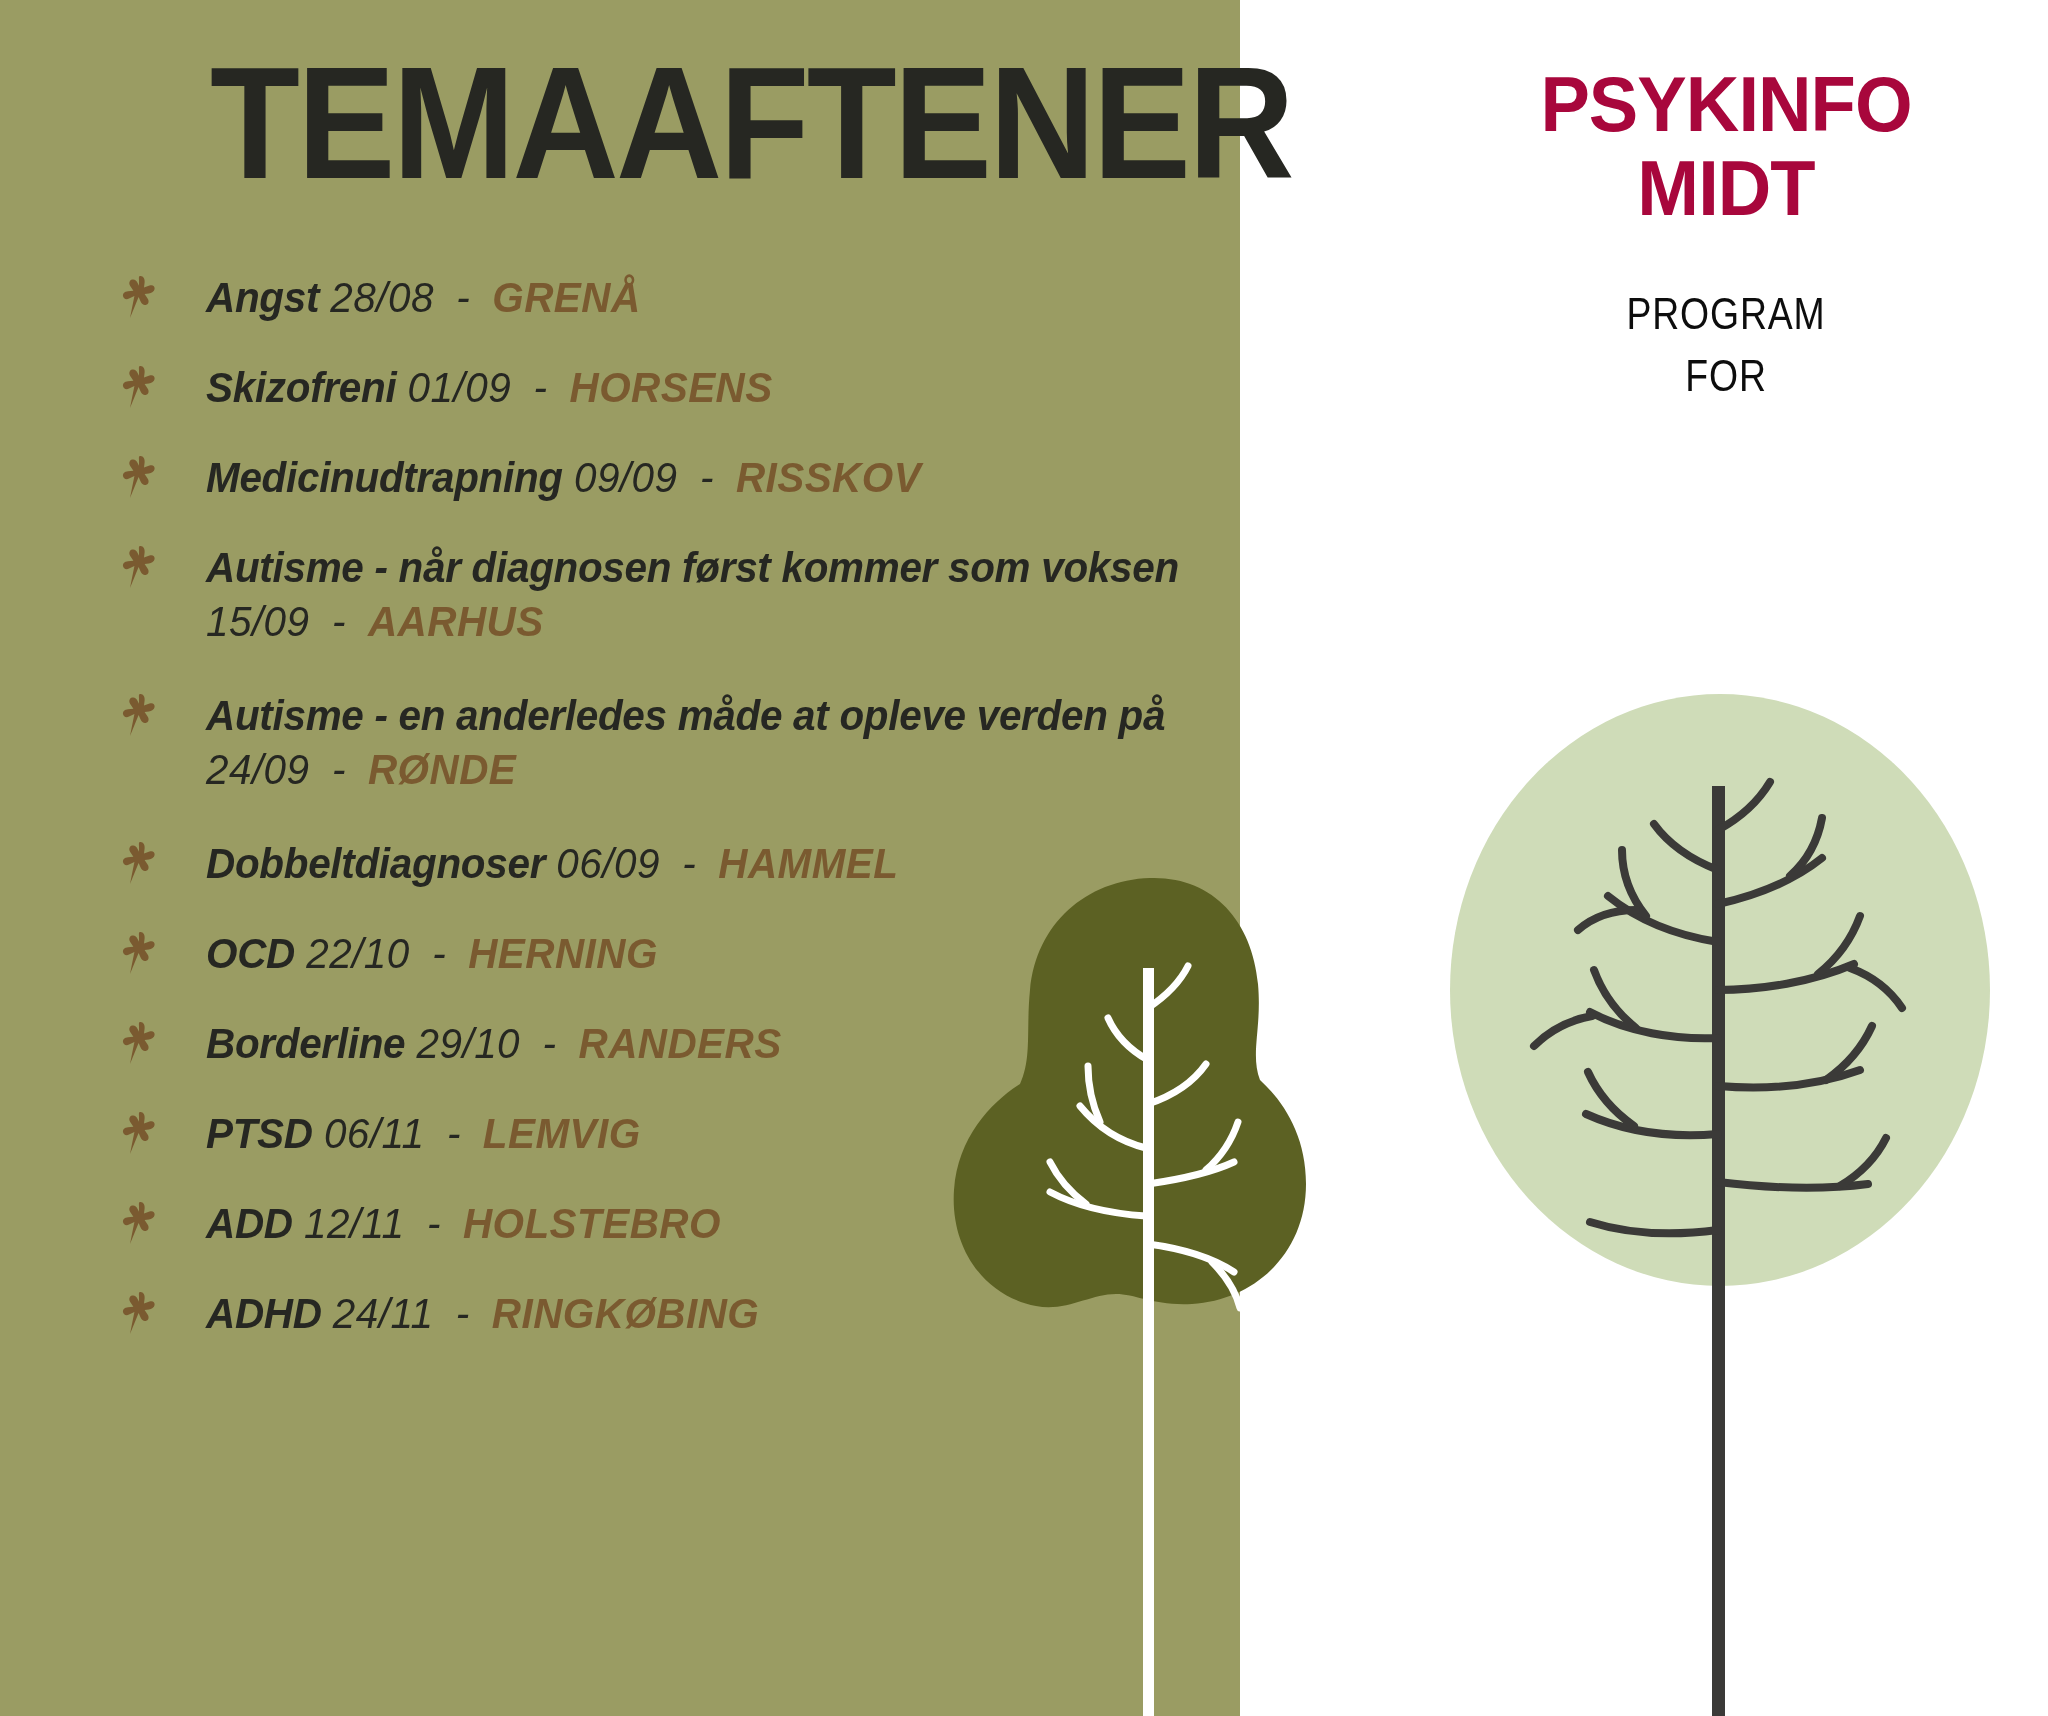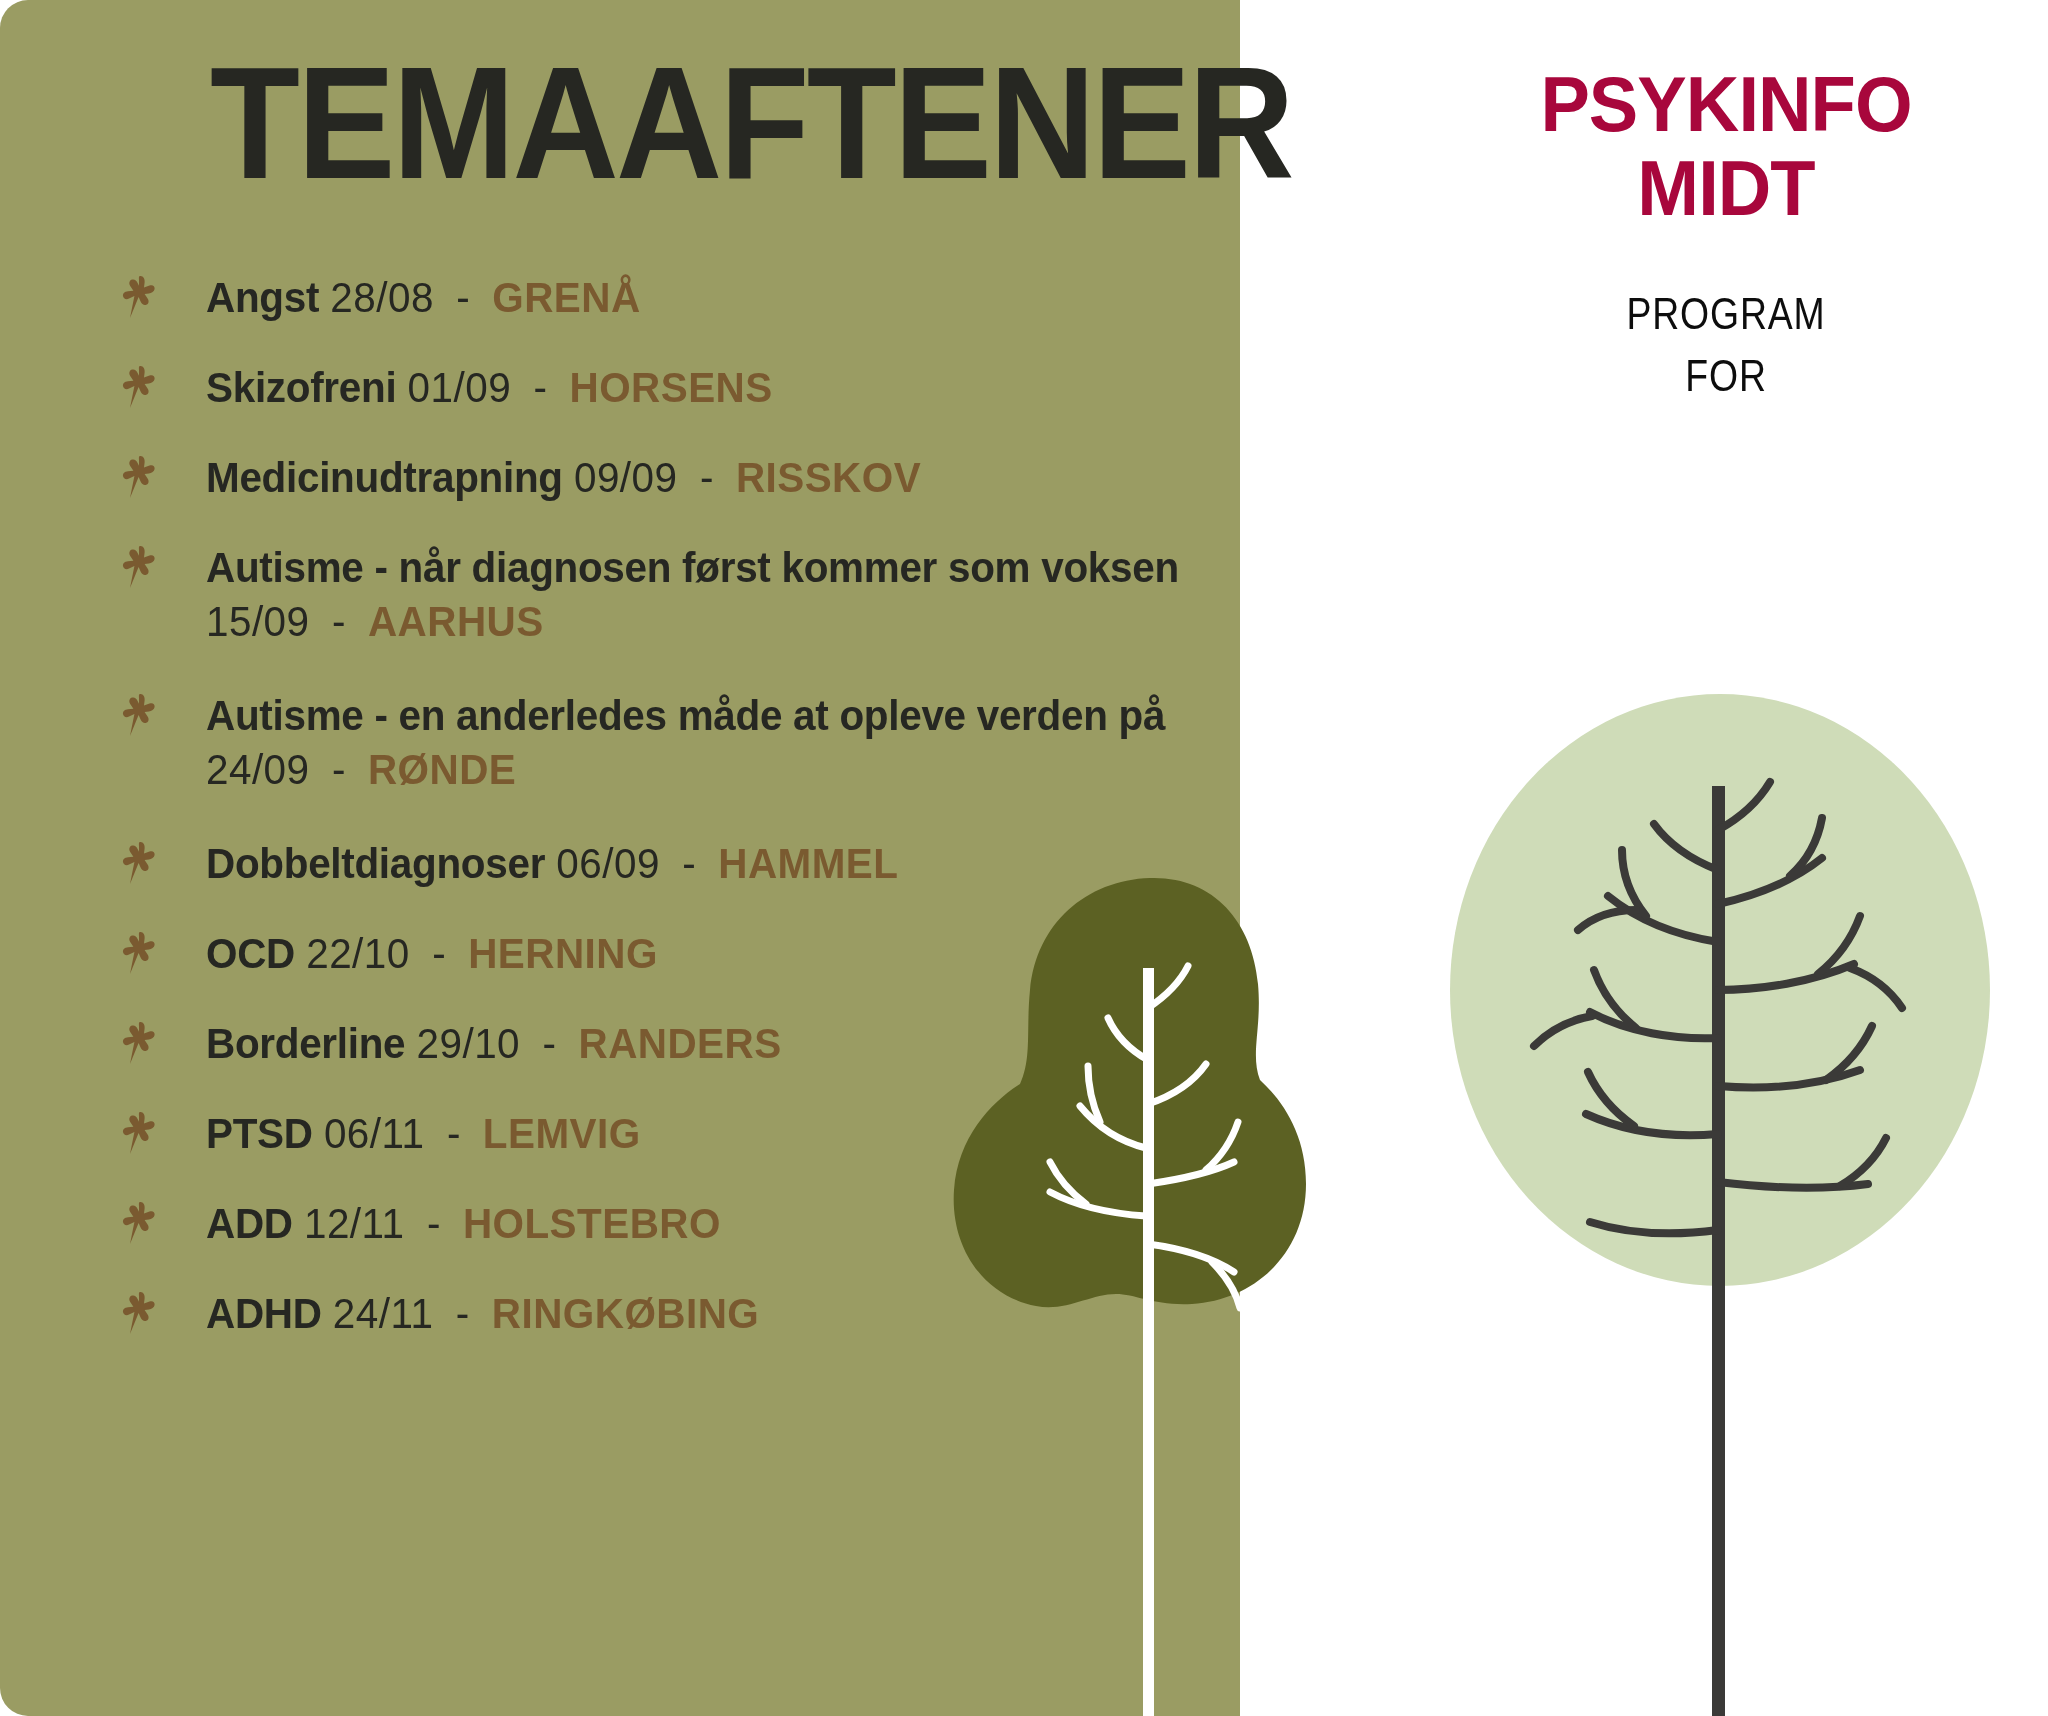--- a/index.html
+++ b/index.html
@@ -8,21 +8,20 @@
     background:#ffffff;
     font-family:"Liberation Sans", sans-serif;
     overflow:hidden;
     position:relative;
   }
   #poster{
     position:absolute;inset:0;
     width:2048px;height:1716px;
     background:#ffffff;
     overflow:hidden;
-    border-radius:28px;
   }
   
   #olive-panel{
     position:absolute;left:0;top:0;
     width:1240px;height:1716px;
     background:#9a9c63;
     z-index:1;
   }
   
   #poster-title{
@@ -36,20 +35,21 @@
     color:#262722;
     transform:scaleX(0.92);
     transform-origin:left top;
     white-space:nowrap;
   }
   
   #program-list{
     position:absolute;left:118px;top:270px;
     width:1110px;
     z-index:6;
+    font-style:italic;
   }
   .event-row{
     display:flex;
     align-items:flex-start;
     margin-bottom:36px;
     min-height:46px;
   }
   .event-row.two-line{margin-bottom:40px;}
   .pin-icon{
     flex:0 0 88px;

